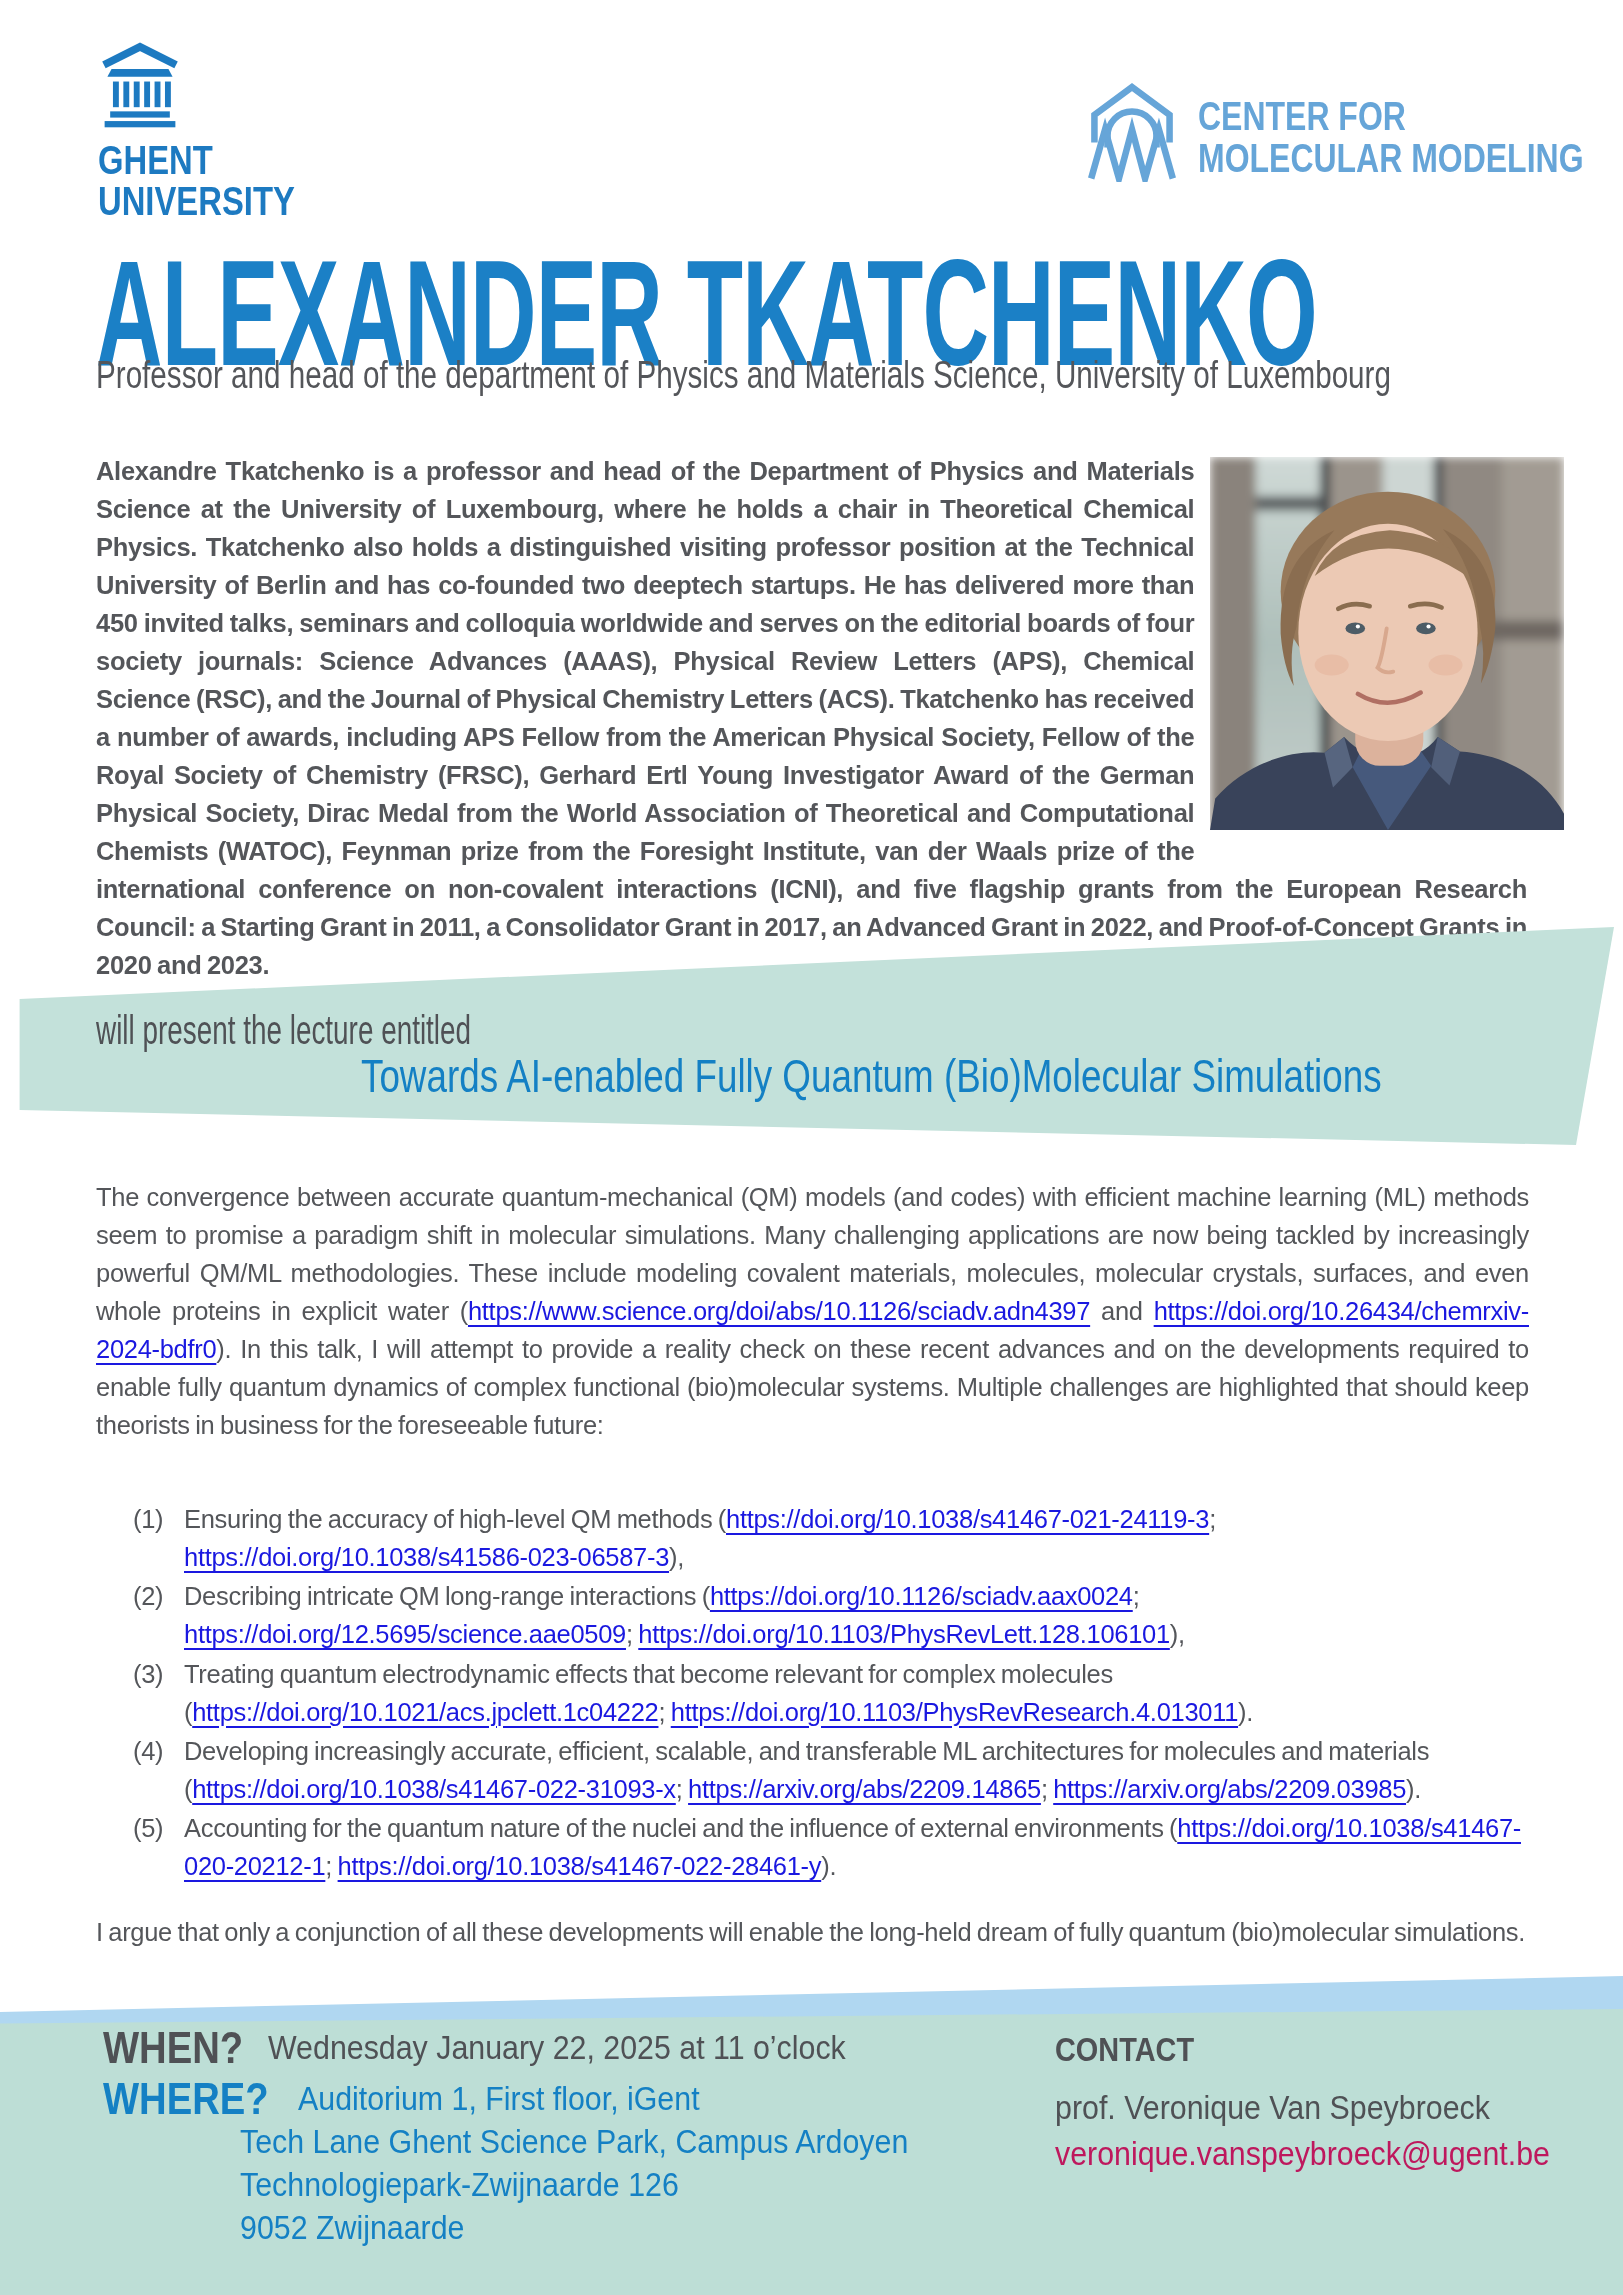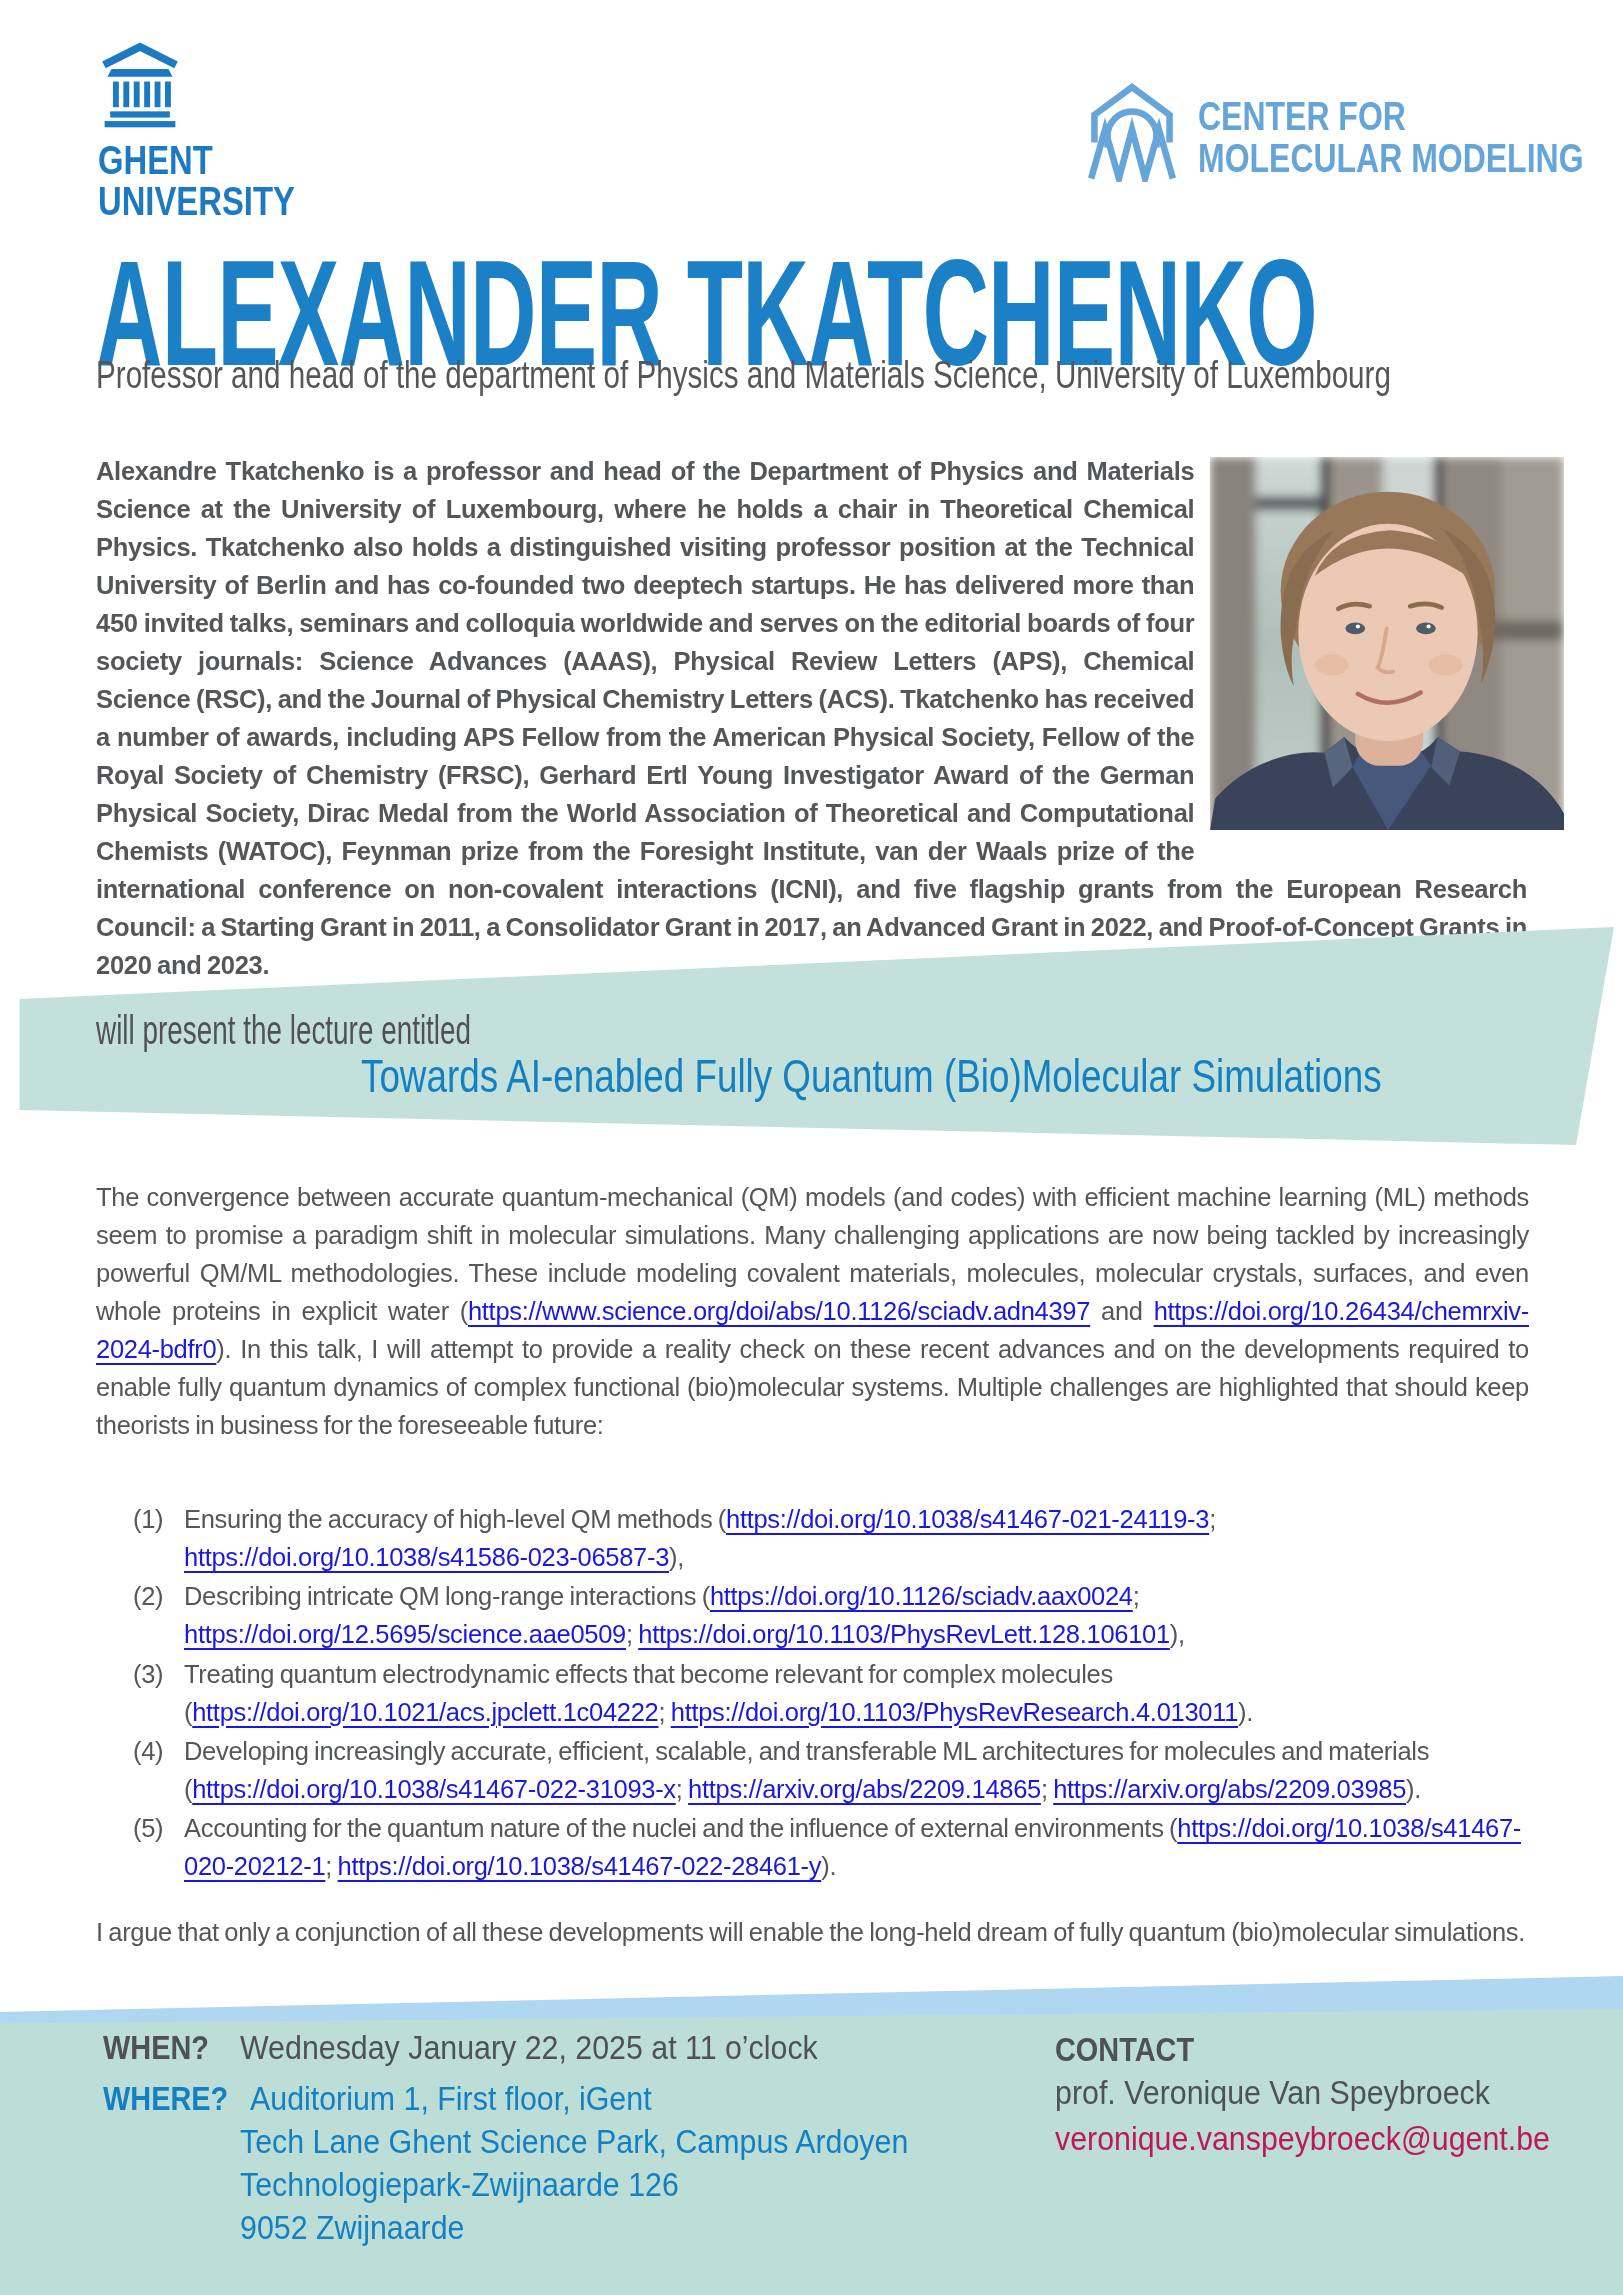--- a/index.html
+++ b/index.html
@@ -64,27 +64,27 @@
     position:absolute;left:0;bottom:0;width:1623px;height:319px;background:#b0d7f1;
     clip-path:polygon(0 36px,100% 0,100% 100%,0 100%);
   }
   .footer-mint{
     position:absolute;left:0;bottom:0;width:1623px;height:286px;background:#bdded6;
     clip-path:polygon(0 14.4px,100% 0,100% 100%,0 100%);
   }
   .footer-left{position:absolute;left:103px;top:2028px;}
   .f-row{display:flex;height:43px;align-items:flex-start;}
   .f-row.gap{margin-bottom:7.9px;}
-  .f-label{flex:0 0 137px;font-weight:bold;font-size:34px;line-height:39px;color:#4f5155;}
+  .f-label{flex:0 0 137px;font-weight:bold;font-size:45px;line-height:39px;color:#4f5155;}
   .f-label .cx{transform:scaleX(0.85);}
   .f-label.blue, .f-val.blue{color:#1480c4;text-align:right;}
   .f-val{font-size:33px;line-height:39px;color:#4f5155;}
   .f-val .cx{transform:scaleX(0.92);}
   .footer-contact{position:absolute;left:1055px;top:2028px;}
-  .contact-head{font-weight:bold;font-size:34px;line-height:42px;color:#4f5155;margin-bottom:0;}
+  .contact-head{font-weight:bold;font-size:34px;line-height:42px;color:#4f5155;margin-bottom:15px;}
   .contact-head .cx{transform:scaleX(0.85);}
   .contact-line{font-size:33px;line-height:46px;color:#4f5155;}
   .contact-line .cx{transform:scaleX(0.92);}
   a.sitelink{color:#be185d;text-decoration:underline;text-decoration-thickness:2px;text-underline-offset:6.5px;cursor:pointer;}
 </style>
 </head>
 <body>
 
 <div class="page">
 

